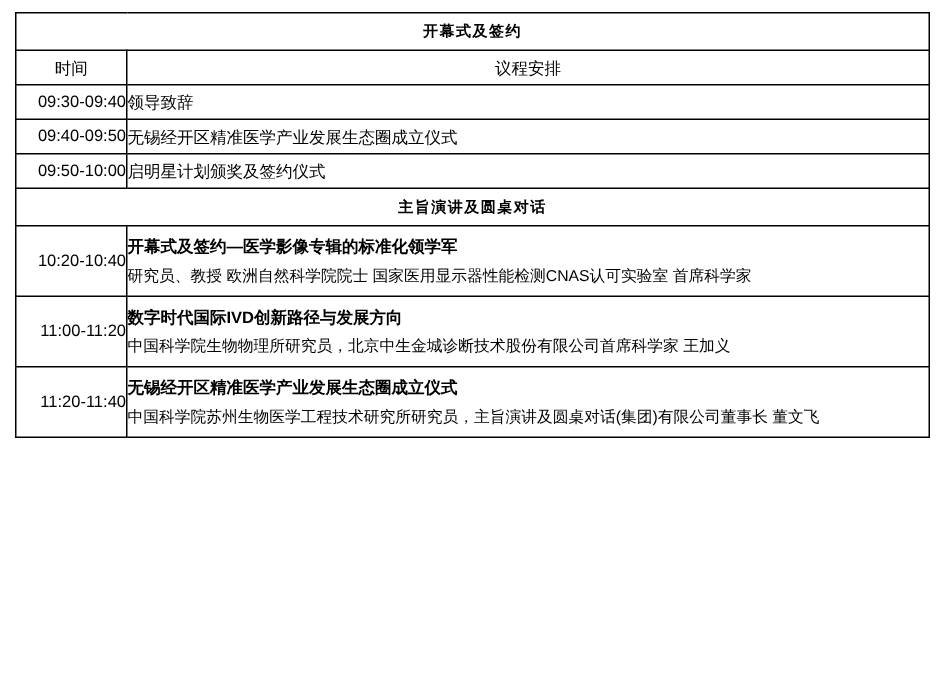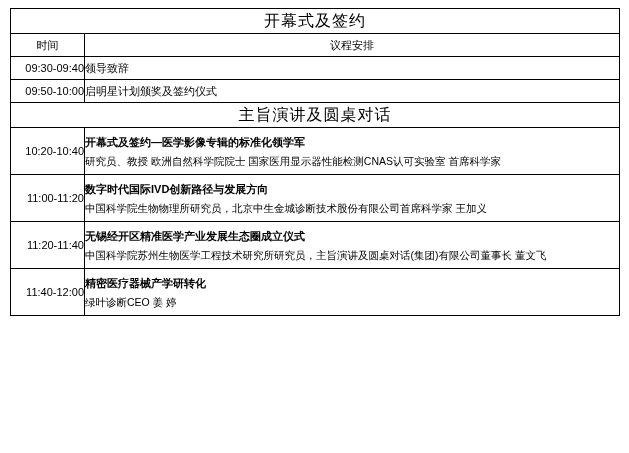--- a/index.html
+++ b/index.html
@@ -29,22 +29,22 @@
   table.agenda td {
     border: 1px solid #000000;
     padding: 0;
     vertical-align: middle;
   }
   .col-time { width: 74px; }
   .col-body { width: 535px; }
 
   .section-head {
     text-align: center;
-    font-weight: normal;
-    font-size: 16px;
+    font-weight: bold;
+    font-size: 10px;
     height: 24px;
     letter-spacing: 1px;
   }
   .hdr-cell {
     text-align: center;
     font-weight: normal;
     font-size: 11px;
     height: 22px;
   }
   .time-cell {
@@ -94,20 +94,24 @@
       <tr>
         <td class="hdr-cell">时间</td>
         <td class="hdr-cell">议程安排</td>
       </tr>
 
       <tr>
         <td class="time-cell">09:30-09:40</td>
         <td class="simple-cell">领导致辞</td>
       </tr>
       <tr>
+        <td class="time-cell">09:40-09:50</td>
+        <td class="simple-cell">无锡经开区精准医学产业发展生态圈成立仪式</td>
+      </tr>
+      <tr>
         <td class="time-cell">09:50-10:00</td>
         <td class="simple-cell">启明星计划颁奖及签约仪式</td>
       </tr>
 
       <tr>
         <td class="section-head" colspan="2">主旨演讲及圆桌对话</td>
       </tr>
 
       <tr>
         <td class="time-cell tall">10:20-10:40</td>
@@ -123,22 +127,15 @@
           <div class="talk-speaker">中国科学院生物物理所研究员，北京中生金城诊断技术股份有限公司首席科学家 王加义</div>
         </td>
       </tr>
       <tr>
         <td class="time-cell tall">11:20-11:40</td>
         <td class="talk-cell">
           <div class="talk-title">无锡经开区精准医学产业发展生态圈成立仪式</div>
           <div class="talk-speaker">中国科学院苏州生物医学工程技术研究所研究员，主旨演讲及圆桌对话(集团)有限公司董事长 董文飞</div>
         </td>
       </tr>
-      <tr>
-        <td class="time-cell tall">11:40-12:00</td>
-        <td class="talk-cell">
-          <div class="talk-title">精密医疗器械产学研转化</div>
-          <div class="talk-speaker">绿叶诊断CEO 姜 婷</div>
-        </td>
-      </tr>
     </tbody>
   </table>
 </div>
 
 </body></html>

